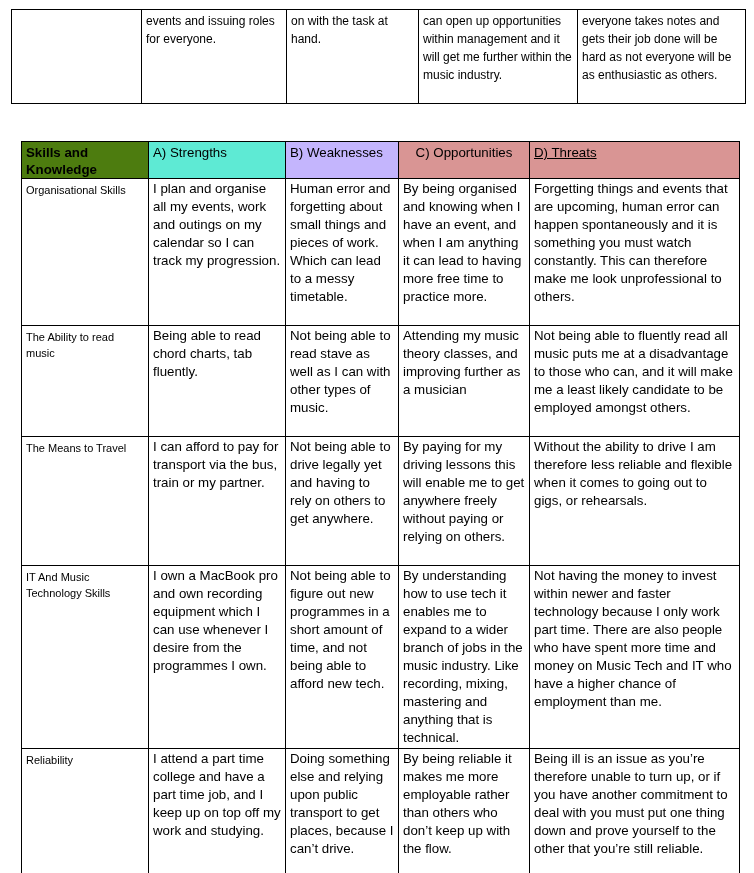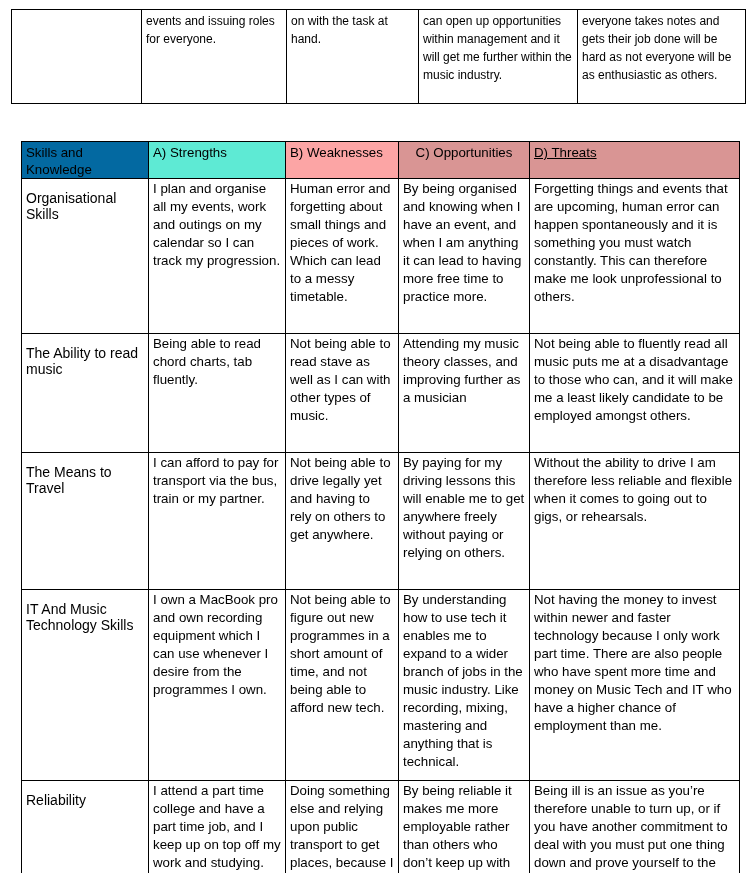--- a/index.html
+++ b/index.html
@@ -22,21 +22,21 @@
 
   
   #t2 { left: 21px; top: 141px; width: 718px; }
   #t2 col.c0 { width: 127px; }
   #t2 col.c1 { width: 137px; }
   #t2 col.c2 { width: 113px; }
   #t2 col.c3 { width: 131px; }
   #t2 col.c4 { width: 210px; }
   #t2 th { background: #d99594; font-size: 13.3px; line-height: 17px; padding-top: 2px; height: 32px; }
   #t2 td { font-size: 13.3px; line-height: 18px; padding-top: 1px; padding-bottom: 0; }
-  #t2 td.skill { font-size: 14px; line-height: 16px; padding-top: 11px; }
+  #t2 td.skill { font-size: 11px; line-height: 16px; padding-top: 3px; }
   #t2 tr.r0 td { height: 143px; }
   #t2 tr.r1 td { height: 107px; margin-left: 28px; }
   #t2 tr.r2 td { height: 125px; }
   #t2 tr.r3 td { height: 179px; margin-left: 14px; }
   #t2 tr.r4 td { height: 126px; }
 </style>
 </head>
 <body>
 
 <table id="t1">
@@ -61,23 +61,23 @@
 <table id="t2">
   <colgroup>
       <col class="c0">
       <col class="c1">
       <col class="c2">
       <col class="c3">
       <col class="c4">
     </colgroup>
   <tbody>
       <tr>
-    <th style="background: #0369a1;">Skills and Knowledge</th>
+    <th style="background: #4d7c0f; font-weight: bold;">Skills and Knowledge</th>
     <th style="background: #5eead4;">A) Strengths</th>
-    <th style="background: #fca5a5;">B) Weaknesses</th>
+    <th style="background: #c4b5fd;">B) Weaknesses</th>
     <th style="background: rgb(217, 149, 148); text-align: center;">C) Opportunities</th>
     <th style="background: rgb(217, 149, 148); text-decoration: underline;">D) Threats</th>
   </tr>
   <tr class="r0">
     <td class="skill">Organisational Skills</td>
     <td>I plan and organise all my events, work and outings on my calendar so I can track my progression.</td>
     <td>Human error and forgetting about small things and pieces of work. Which can lead to a messy timetable.</td>
     <td>By being organised and knowing when I have an event, and when I am anything it can lead to having more free time to practice more.</td>
     <td>Forgetting things and events that are upcoming, human error can happen spontaneously and it is something you must watch constantly. This can therefore make me look unprofessional to others.</td>
   </tr>

